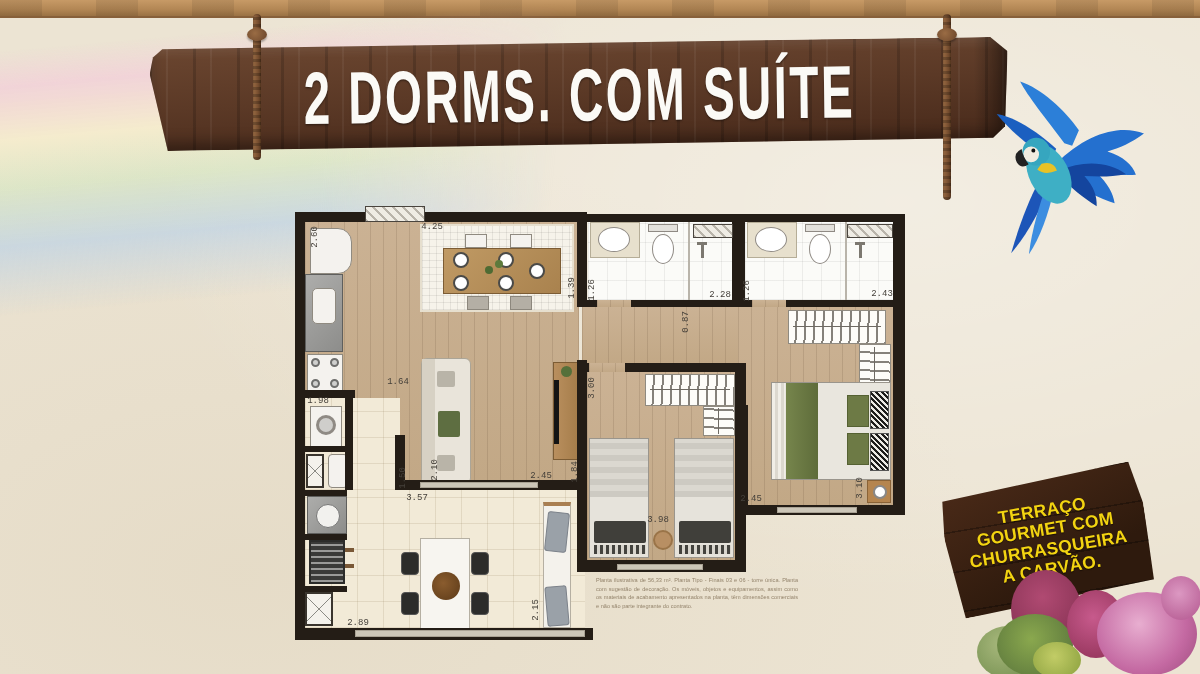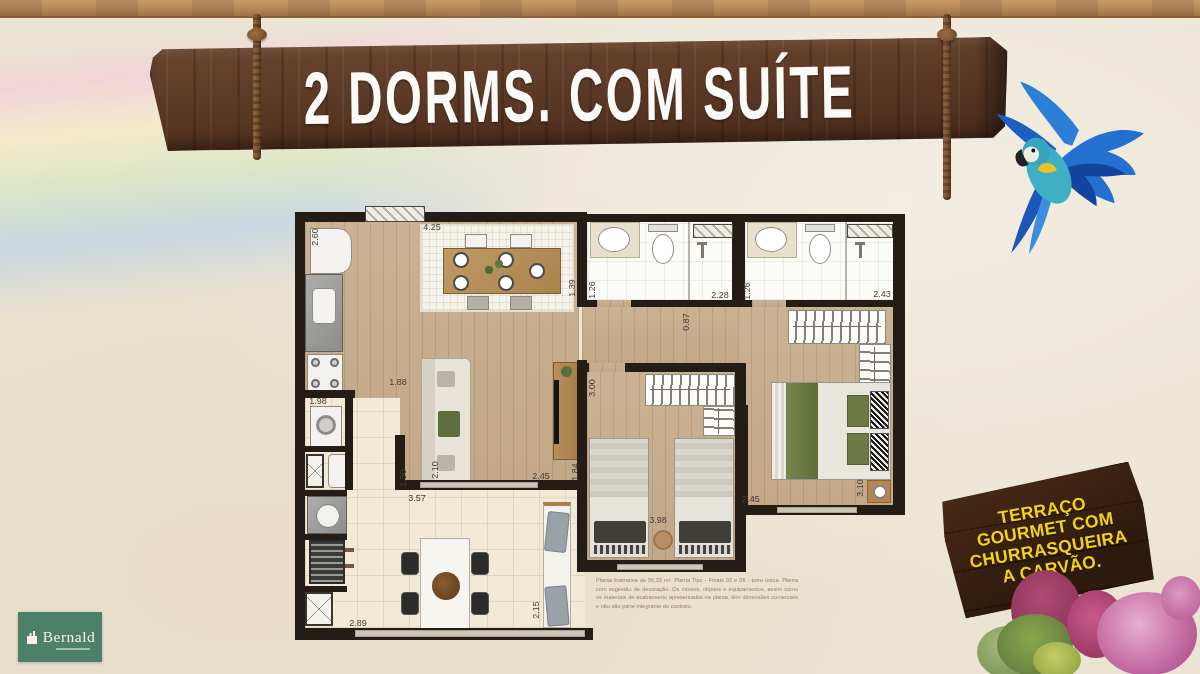--- a/index.html
+++ b/index.html
@@ -33,21 +33,21 @@
   .rope{position:absolute;width:8px;background:linear-gradient(90deg,#9a6c44,#7c5232 55%,#5e3c22);
         border-radius:4px;box-shadow:inset 0 0 2px rgba(0,0,0,.4);z-index:5;
         background-image:repeating-linear-gradient(0deg, rgba(0,0,0,.22) 0 3px, transparent 3px 7px),
           linear-gradient(90deg,#9a6c44,#7c5232 55%,#5e3c22);}
   .knot{position:absolute;left:-6px;top:14px;width:20px;height:13px;border-radius:50%;
         background:radial-gradient(circle at 40% 40%, #9a6c44, #6a452a);box-shadow:0 2px 2px rgba(0,0,0,.3);}
   .subtitle{position:absolute;left:300px;top:156px;width:600px;text-align:center;
         font-size:23px;font-weight:bold;color:#63402a;letter-spacing:.5px;}
   .parrot{position:absolute;left:986px;top:80px;width:158px;height:178px;transform:rotate(3deg);z-index:6;}
   
-  .plan{position:absolute;left:295px;top:208px;width:612px;height:432px;z-index:3;}
+  .plan{position:absolute;left:295px;top:208px;width:612px;height:432px;z-index:3;font-family:Liberation Mono, monospace;}
   .plan *{position:absolute;box-sizing:border-box;}
   .wood{background:repeating-linear-gradient(90deg, rgba(93,70,48,.16) 0 1px, transparent 1px 13px),
         linear-gradient(180deg,#cbb294,#c2a886);}
   .tile{background:repeating-linear-gradient(0deg, rgba(150,130,95,.18) 0 1px, transparent 1px 26px),
         repeating-linear-gradient(90deg, rgba(150,130,95,.18) 0 1px, transparent 1px 26px),#f2ead7;}
   .bathf{background:repeating-linear-gradient(0deg, rgba(0,0,0,.06) 0 1px, transparent 1px 19px),
         repeating-linear-gradient(90deg, rgba(0,0,0,.06) 0 1px, transparent 1px 19px),#fbfbf8;}
   .wall{background:#241d16;}
   .hatch{background:repeating-linear-gradient(45deg,#b9b4aa 0 2px,#efece4 2px 7px);border:1px solid #4a453e;}
   .xbox{background:linear-gradient(45deg,transparent 48.5%,#8a8a84 48.5%,#8a8a84 51.5%,transparent 51.5%),
@@ -287,21 +287,21 @@
     <div id="dim-layer" style="left:0;top:0;width:612px;height:432px;">
         <span class="dim v" style="left: 20px; top: 29px;">2.60</span>
         <span class="dim" style="left: 137px; top: 19px;">4.25</span>
         <span class="dim v" style="left: 277px; top: 80px;">1.39</span>
         <span class="dim v" style="left: 297px; top: 82px;">1.26</span>
         <span class="dim" style="left: 425px; top: 87px;">2.28</span>
         <span class="dim v" style="left: 452px; top: 83px;">1.26</span>
         <span class="dim" style="left: 587px; top: 86px;">2.43</span>
         <span class="dim v" style="left: 391px; top: 114px;">0.87</span>
         <span class="dim v" style="left: 297px; top: 180px;">3.00</span>
-        <span class="dim" style="left: 103px; top: 174px;">1.88</span>
+        <span class="dim" style="left: 103px; top: 174px;">1.64</span>
         <span class="dim" style="left: 23px; top: 193px;">1.98</span>
         <span class="dim v" style="left: 140px; top: 262px;">2.10</span>
         <span class="dim" style="left: 246px; top: 268px;">2.45</span>
         <span class="dim v" style="left: 280px; top: 264px;">1.84</span>
         <span class="dim v" style="left: 108px; top: 270px;">1.50</span>
         <span class="dim" style="left: 122px; top: 290px;">3.57</span>
         <span class="dim" style="left: 363px; top: 312px;">3.98</span>
         <span class="dim" style="left: 456px; top: 291px;">2.45</span>
         <span class="dim v" style="left: 565px; top: 280px;">3.10</span>
         <span class="dim" style="left: 63px; top: 415px;">2.89</span>
@@ -324,21 +324,14 @@
   <div class="flowers">
     <i class="blob" style="left:2px;top:70px;width:62px;height:52px;background:radial-gradient(circle at 40% 35%,#a8b87c,#6d8a4a);"></i>
     <i class="blob" style="left:36px;top:14px;width:70px;height:78px;background:radial-gradient(circle at 45% 35%,#b04a72,#7c2c4c);"></i>
     <i class="blob" style="left:22px;top:58px;width:76px;height:62px;background:radial-gradient(circle at 45% 40%,#8aa84e,#55703a);"></i>
     <i class="blob" style="left:92px;top:34px;width:58px;height:68px;background:radial-gradient(circle at 45% 40%,#c75a8c,#8e3055);"></i>
     <i class="blob" style="left:58px;top:86px;width:48px;height:36px;background:radial-gradient(circle at 45% 40%,#c2cc66,#8aa03e);"></i>
     <i class="blob" style="left:122px;top:36px;width:100px;height:84px;background:radial-gradient(circle at 42% 38%,#e8aed0,#c469a2 60%,#9c4a7c);"></i>
     <i class="blob" style="left:186px;top:20px;width:40px;height:44px;background:radial-gradient(circle at 45% 40%,#dc98c2,#b2568e);"></i>
   </div>
 
-  <div class="logo">
-    <svg width="14" height="16" viewBox="0 0 14 16">
-      <path d="M2 15 V7 h2.5 V4 h2 V7 h1.5 V2 h2 v5 h2 v8 z" fill="#f4f2e8"></path>
-    </svg>
-    <span>Bernald</span>
-    <i class="tagline"></i>
-  </div>
 
 </div>
 
 </body></html>

